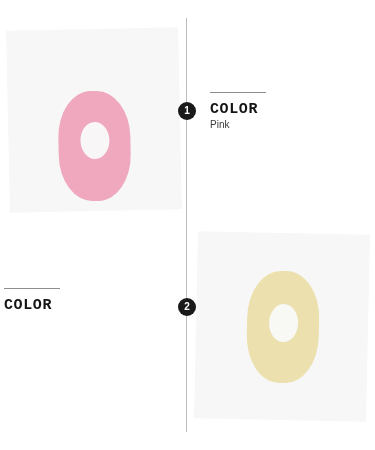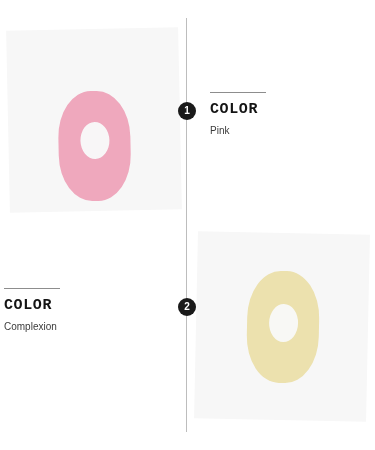--- a/index.html
+++ b/index.html
@@ -121,21 +121,20 @@
     font-size: 15px;
     font-weight: bold;
     letter-spacing: 0.6px;
     color: #141414;
     line-height: 1.1;
     font-family: Liberation Mono, monospace;
   }
   .info .value {
     font-size: 10px;
     color: #3b3b3b;
-    margin-top: 6px;
     line-height: 1.2;
   }
   .info-1 {
     left: 210px;
     top: 92px;
     text-align: left;
   }
   .info-2 {
     left: 4px;
     top: 288px;
@@ -171,16 +170,15 @@
     </div>
   </div>
 
   <div class="marker marker-2">
     <span>2</span>
   </div>
 
   <div class="info info-2">
     <div class="rule"></div>
     <div class="title">COLOR</div>
-    <div class="value">Complexion</div>
   </div>
 
 </div>
 
 </body></html>

